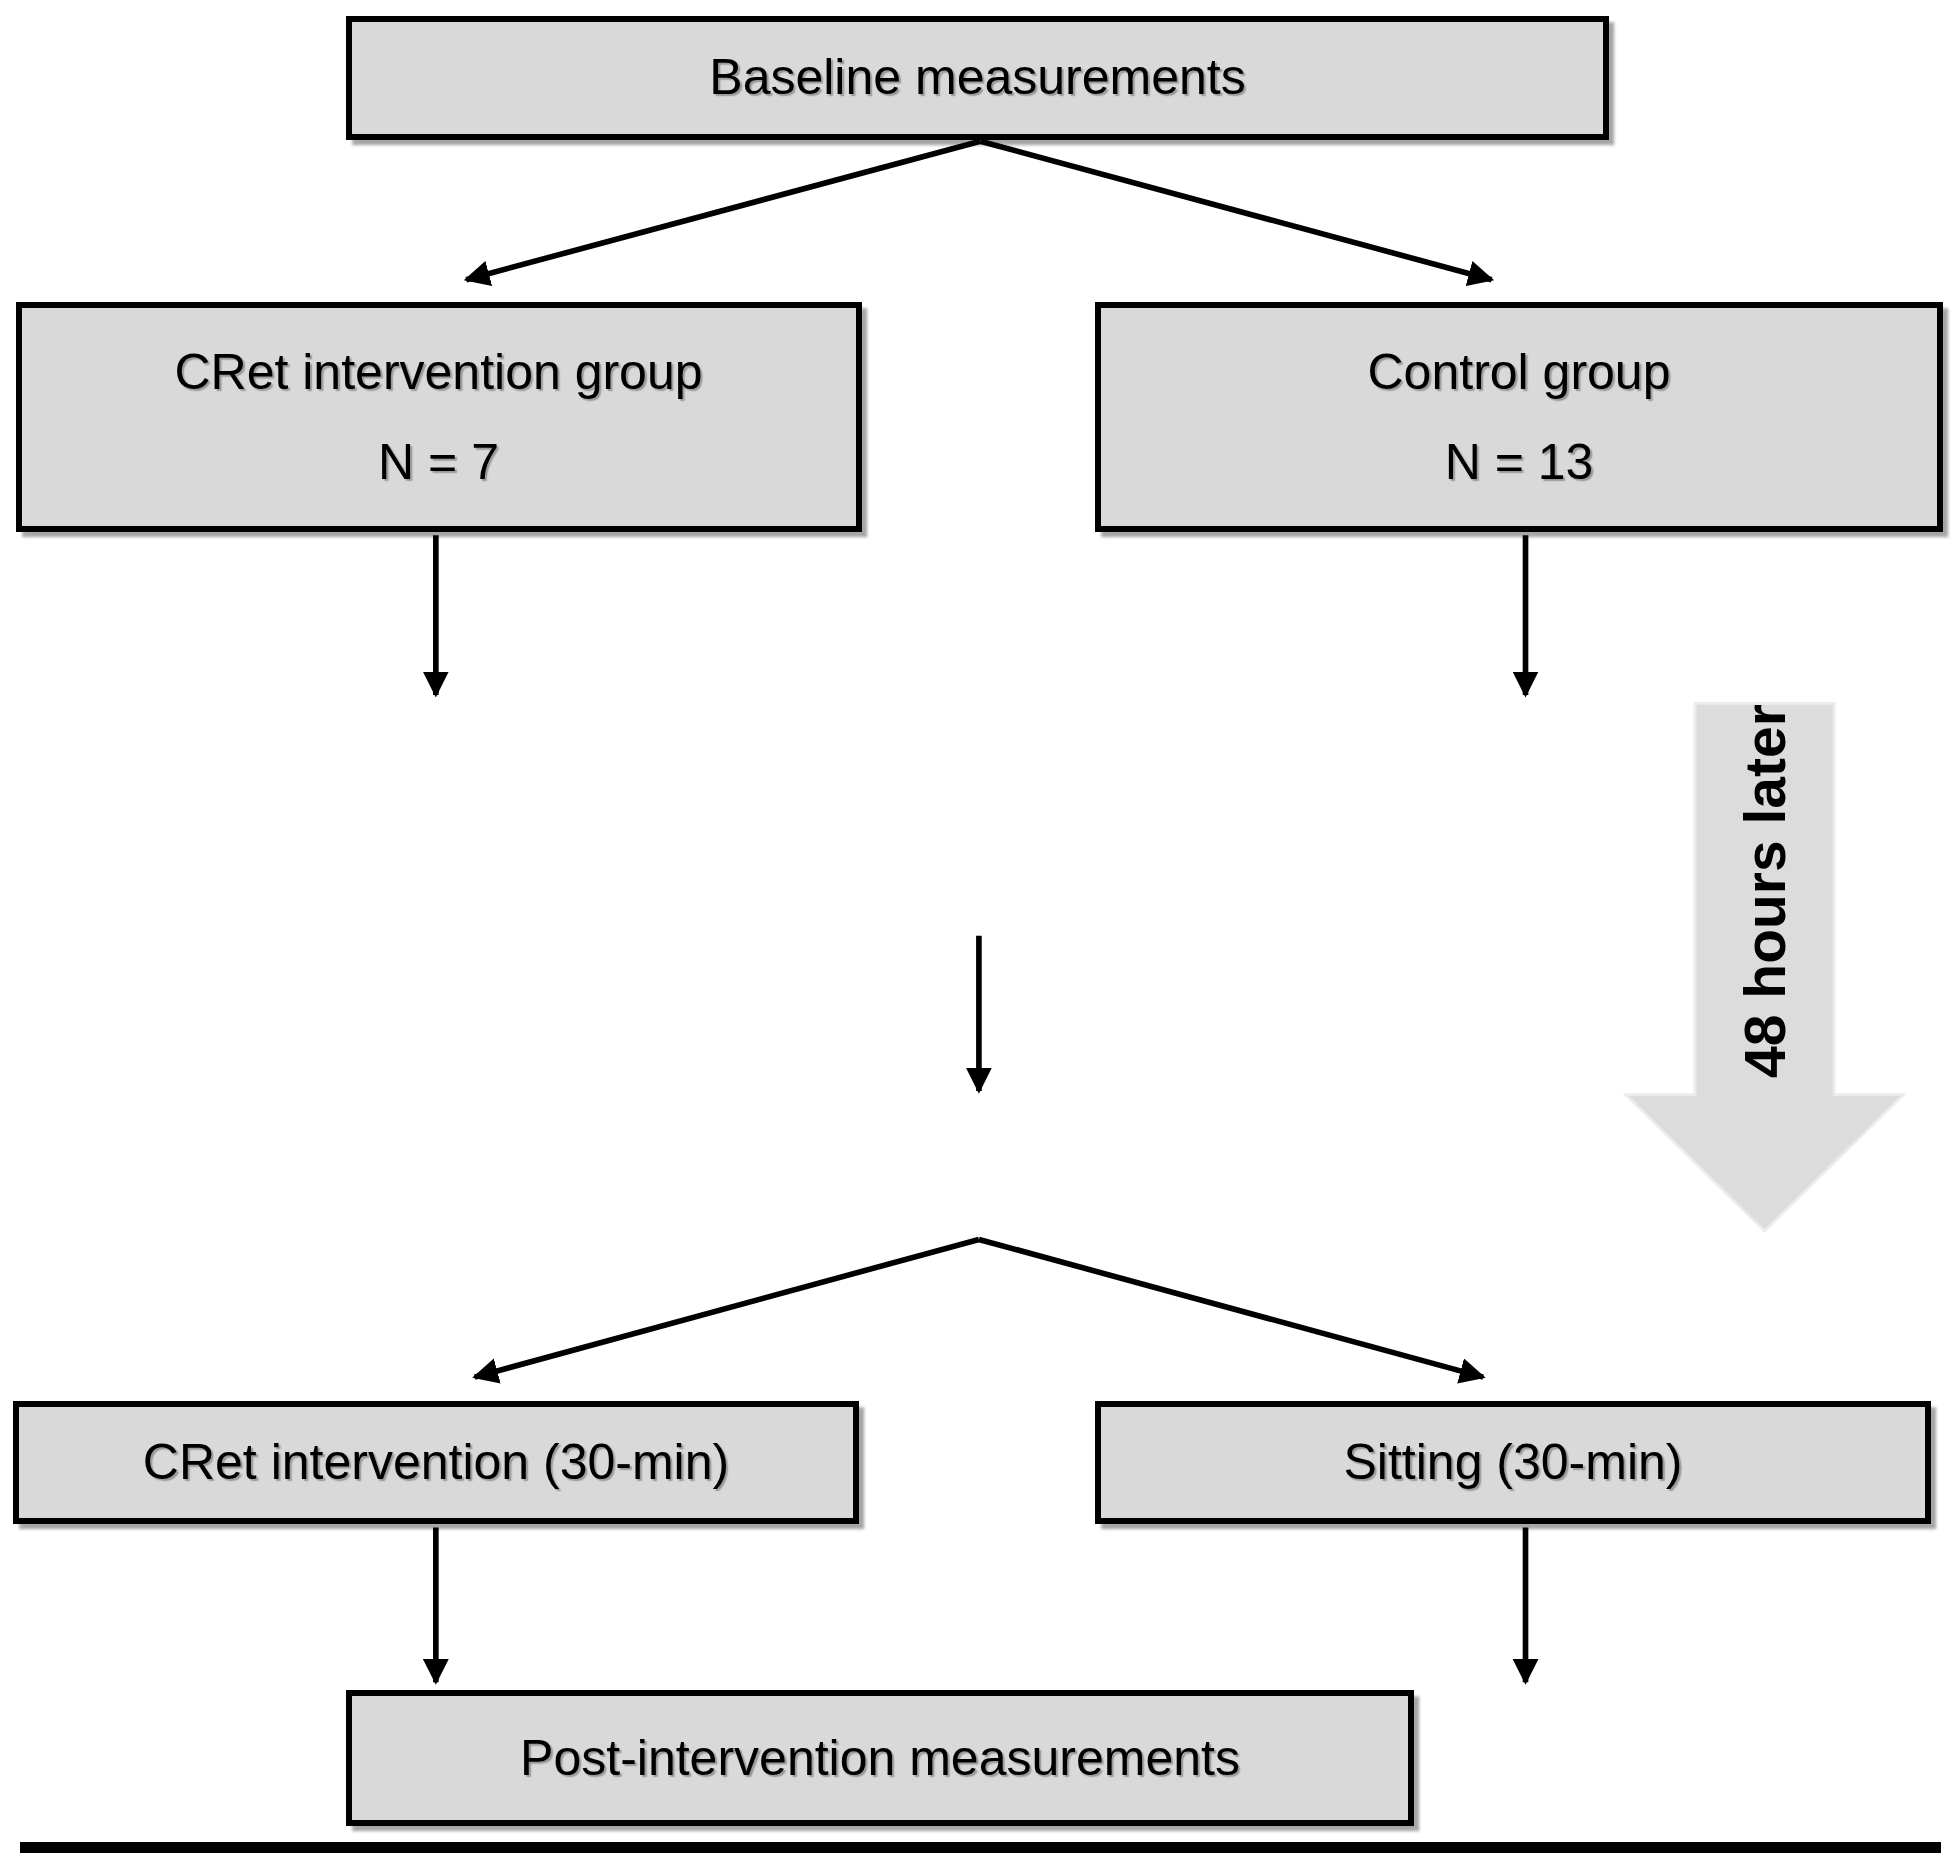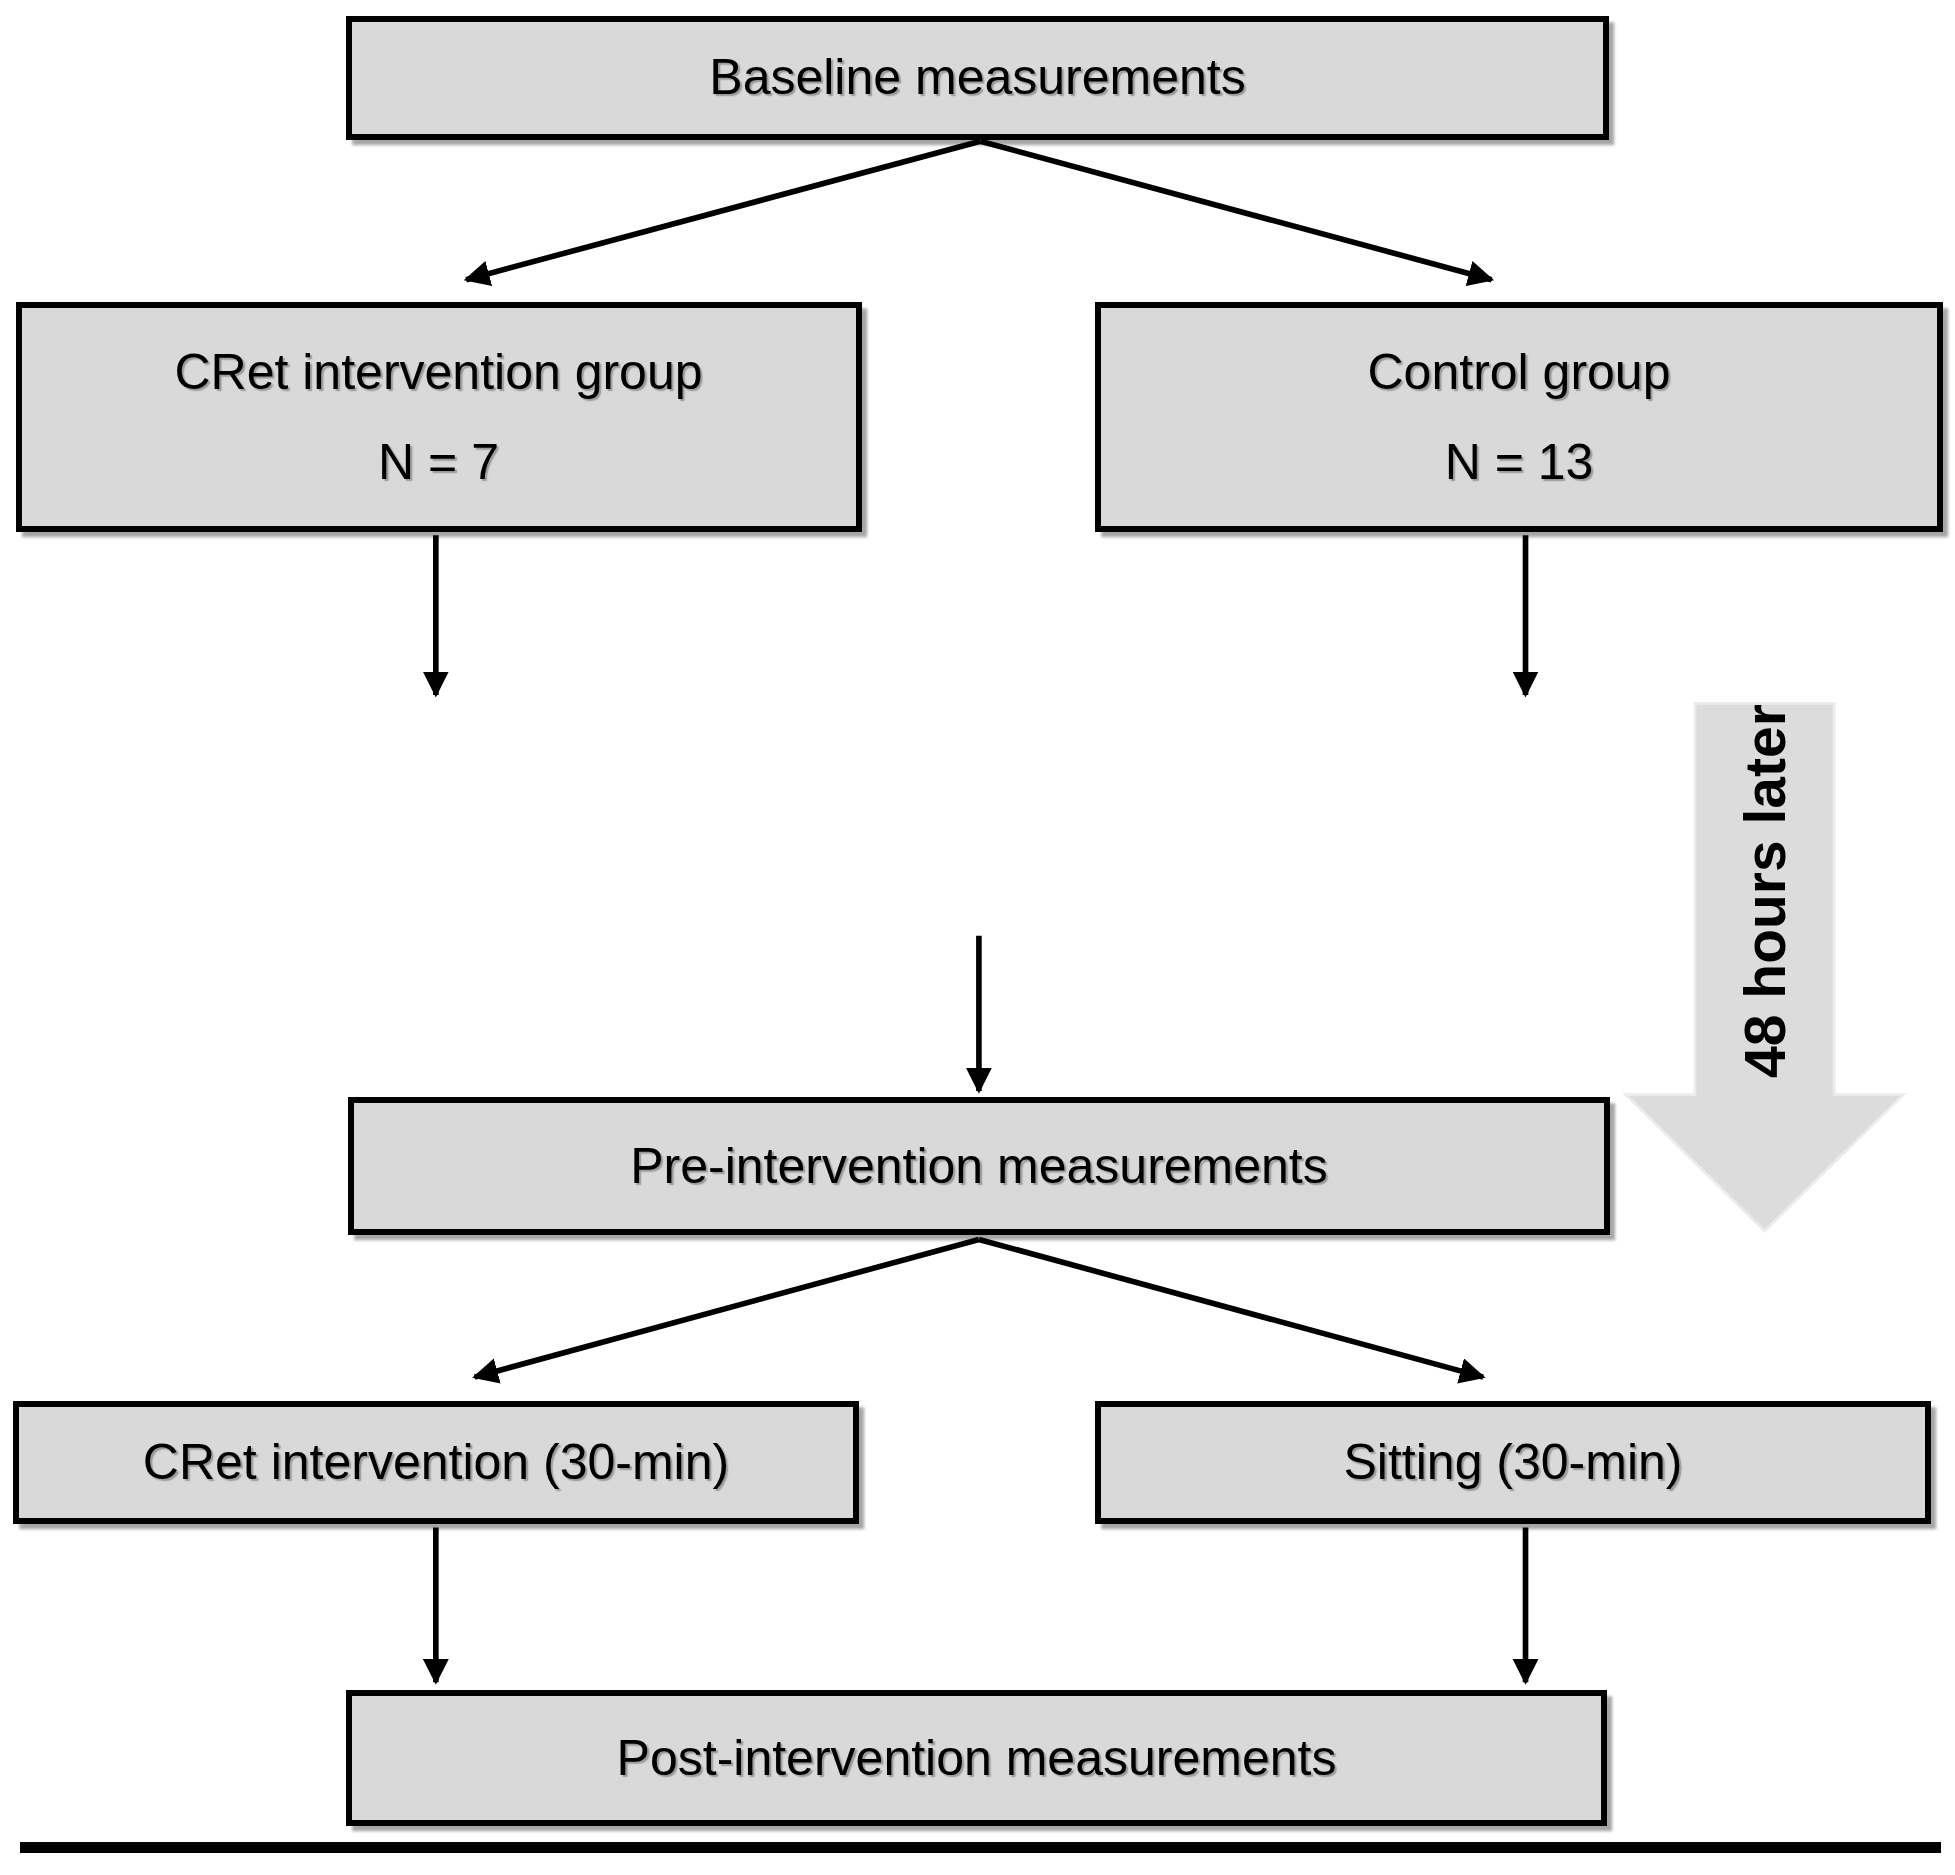--- a/index.html
+++ b/index.html
@@ -30,21 +30,21 @@
   .box.two-line { gap:38px; }
   .box.white { background:#ffffff; }
 
   #baseline-box        { left:346px;  top:15.5px;   width:1263px; height:124px; }
   #cret-group-box      { left:15.5px;   top:302px;  width:846px; height:230px; }
   #control-group-box   { left:1095px; top:302px;  width:848px; height:230px; }
   #exercise-box        { left:348px;  top:703px;  width:1262px; height:230px; }
   #pre-box             { left:348px;  top:1097px; width:1262px; height:138px; }
   #cret-intervention-box { left:13px; top:1401px; width:846px; height:123px; }
   #sitting-box         { left:1095px; top:1401px; width:836px; height:123px; }
-  #post-box            { left:346px;  top:1690px; width:1261px; height:136px; }
+  #post-box            { left:346px;  top:1690px; width:1068px; height:136px; }
 
   #big-arrow-label {
     position:absolute;
     left:1765px; top:891px;
     width:494px; height:65px;
     transform:translate(-50%,-50%) rotate(-90deg);
     font-size:57px; font-weight:bold; color:#000000;
     text-align:center; line-height:65px;
     z-index:2;
     white-space:nowrap;
@@ -90,23 +90,20 @@
     <span>CRet intervention group</span>
     <span>N = 7</span>
   </div>
 
   <div class="box two-line" id="control-group-box">
     <span>Control group</span>
     <span>N = 13</span>
   </div>
 
 
-  <div class="box" id="pre-box">
-    <span>Pre-intervention measurements</span>
-  </div>
 
   <div class="box" id="cret-intervention-box">
     <span>CRet intervention (30-min)</span>
   </div>
 
   <div class="box" id="sitting-box">
     <span>Sitting (30-min)</span>
   </div>
 
   <div class="box" id="post-box">

